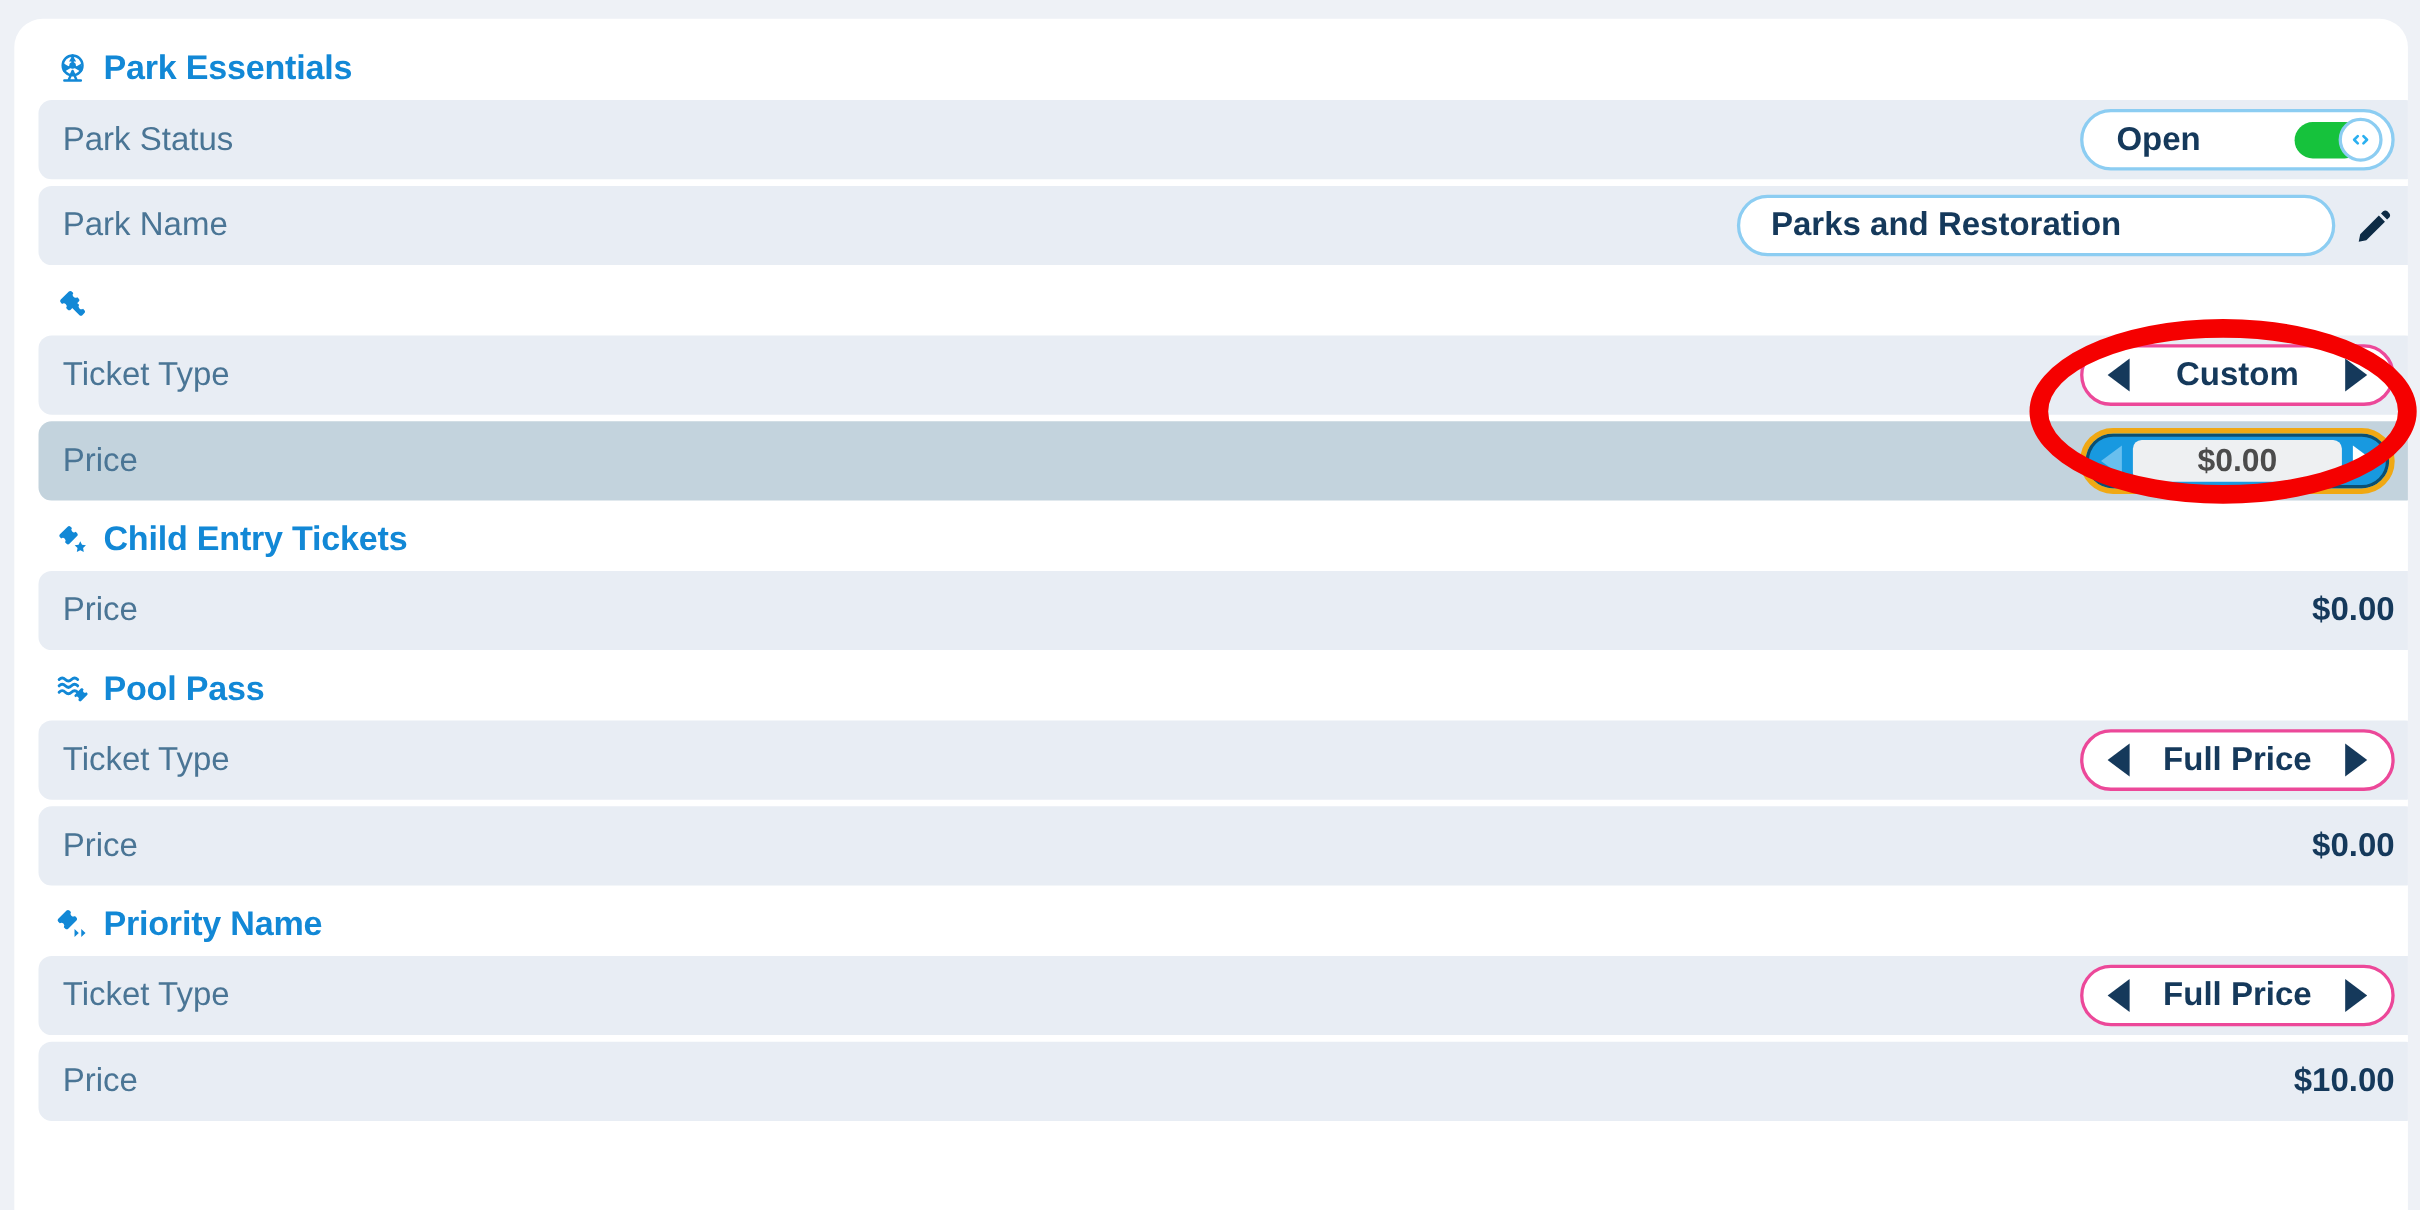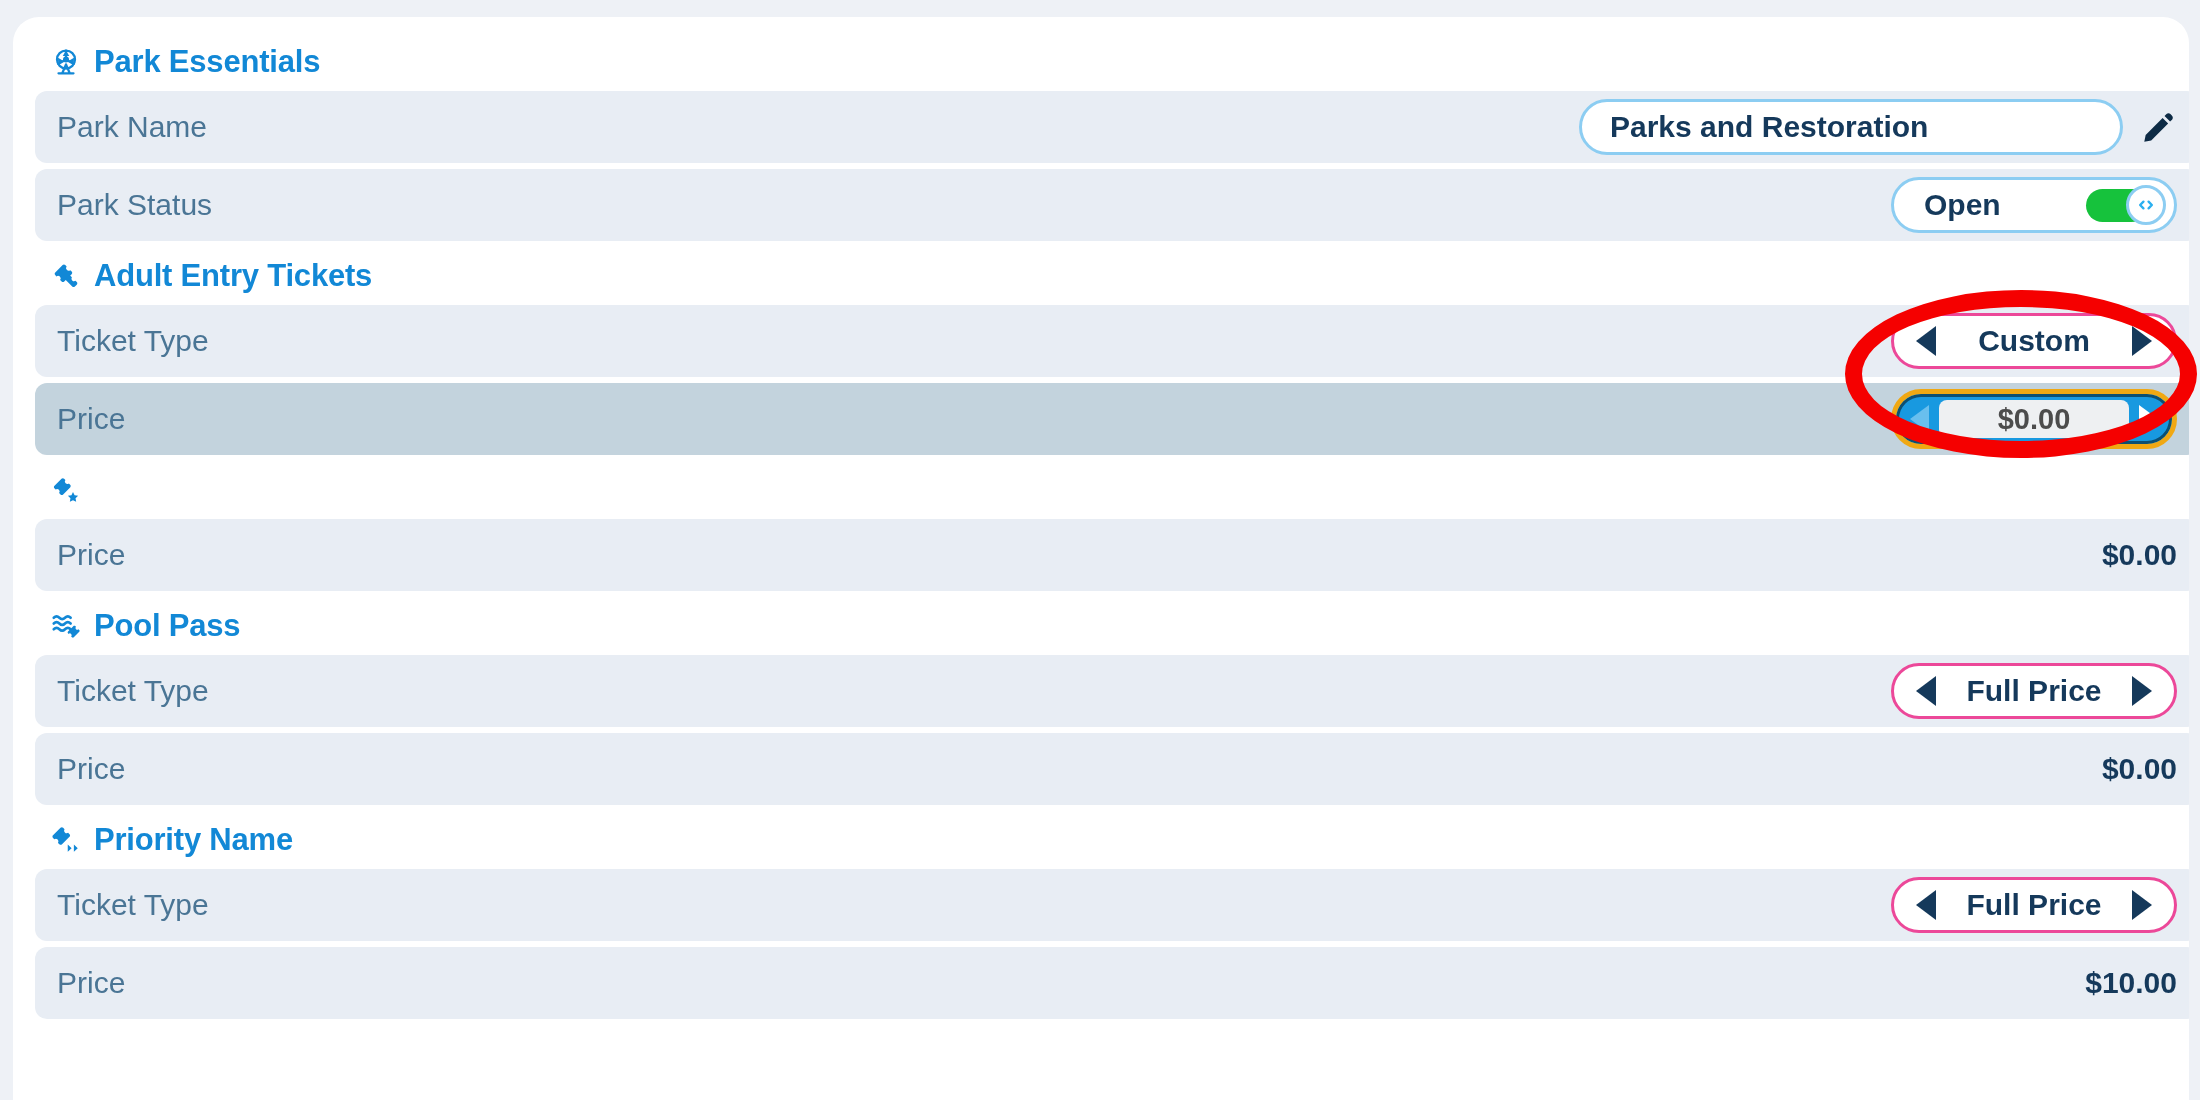--- a/index.html
+++ b/index.html
@@ -281,60 +281,59 @@
     <path d="M12 2.8V10M12 10l6.2 3.6M12 10 5.8 13.6"></path>
     <path d="M12 2.8 9.4 7.2h5.2L12 2.8z" fill="#1288d6" stroke="none"></path>
     <path d="M5.8 13.6 5.6 8.5l4.4 2.6-4.2 2.5z" fill="#1288d6" stroke="none"></path>
     <path d="M18.2 13.6 18.4 8.5 14 11.1l4.2 2.5z" fill="#1288d6" stroke="none"></path>
     <path d="M6 21h12M9 21l3-7M15 21l-3-7"></path>
   </svg>
           </span>
           <span class="sh-title">Park Essentials</span>
         </div>
         <div class="row">
+          <span class="row-label">Park Status</span>
+          <div class="row-right">
+            <div class="toggle-pill">
+              <span class="tg-label">Open</span>
+              <span class="switch">
+                <span class="track"></span>
+                <span class="knob">
+                  <svg viewBox="0 0 24 24" fill="none" stroke="#2bb0f0" stroke-width="2.6" stroke-linecap="round" stroke-linejoin="round">
+    <path d="M9.2 8.4 5.6 12l3.6 3.6"></path>
+    <path d="M14.8 8.4 18.4 12l-3.6 3.6"></path>
+  </svg>
+                </span>
+              </span>
+            </div>
+          </div>
+        </div>
+        <div class="row">
           <span class="row-label">Park Name</span>
           <div class="row-right">
             <div class="textfield-wrap">
               <div class="textfield">
                 <span class="tf-value">Parks and Restoration</span>
               </div>
               <span class="pencil-icon">
                 <svg viewBox="0 0 24 24" fill="#0d2b45">
     <path d="M3.1 17.3 14.4 6l3.7 3.7-11.3 11.3-4.6.9.9-4.6z"></path>
     <path d="M15.7 4.7 17 3.4c.7-.7 1.9-.7 2.6 0l1.1 1.1c.7.7.7 1.9 0 2.6l-1.3 1.3-3.7-3.7z"></path>
   </svg>
               </span>
             </div>
           </div>
         </div>
-        <div class="row">
-          <span class="row-label">Park Status</span>
-          <div class="row-right">
-            <div class="toggle-pill">
-              <span class="tg-label">Open</span>
-              <span class="switch">
-                <span class="track"></span>
-                <span class="knob">
-                  <svg viewBox="0 0 24 24" fill="none" stroke="#2bb0f0" stroke-width="2.6" stroke-linecap="round" stroke-linejoin="round">
-    <path d="M9.2 8.4 5.6 12l3.6 3.6"></path>
-    <path d="M14.8 8.4 18.4 12l-3.6 3.6"></path>
-  </svg>
-                </span>
-              </span>
-            </div>
-          </div>
-        </div>
         <div class="section-header">
           <span class="sh-icon">
             <svg viewBox="0 0 24 24" fill="#1288d6">
     <path d="M3.4 9.1 9.3 3.2c.6-.6 1.5-.6 2.1 0l1.1 1.1a2.1 2.1 0 0 0 2.9 3l1.1 1.1c.6.6.6 1.5 0 2.1l-5.9 5.9c-.6.6-1.5.6-2.1 0l-1.2-1.2a2.1 2.1 0 0 0-3-2.9L3.4 11.2c-.6-.6-.6-1.5 0-2.1z"></path>
     <path d="M11.2 14.6 17 20.4c.6.6 1.5.6 2.1 0l1.5-1.5c.6-.6.6-1.5 0-2.1l-1-1a2.1 2.1 0 0 1-2.9-2.9l-1-1c-.5-.5-1.3-.6-1.9-.2l-2.6 2.9z"></path>
   </svg>
           </span>
-          <span class="sh-title">Adult Entry Tickets</span>
         </div>
         <div class="row">
           <span class="row-label">Ticket Type</span>
           <div class="row-right">
             <div class="spinner">
               <span class="arrow arrow-left"></span>
               <span class="sp-label">Custom</span>
               <span class="arrow arrow-right"></span>
             </div>
           </div>
@@ -351,20 +350,21 @@
             </div>
           </div>
         </div>
         <div class="section-header">
           <span class="sh-icon">
             <svg viewBox="0 0 24 24" fill="#1288d6">
     <path d="M2.8 8.6 8.4 3c.6-.6 1.5-.6 2.1 0l1 1a2 2 0 0 0 2.8 2.8l1 1c.6.6.6 1.5 0 2.1l-5.6 5.6c-.6.6-1.5.6-2.1 0l-1.1-1.1a2 2 0 0 0-2.8-2.8l-1-1c-.5-.6-.5-1.4.1-2z"></path>
     <path d="M17.6 13.6l1.25 2.6 2.85.4-2.07 2.0.5 2.85-2.53-1.35-2.53 1.35.5-2.85-2.07-2.0 2.85-.4 1.25-2.6z"></path>
   </svg>
           </span>
+          <span class="sh-title">Child Entry Tickets</span>
         </div>
         <div class="row">
           <span class="row-label">Price</span>
           <div class="row-right">
             <span class="row-value">$0.00</span>
           </div>
         </div>
         <div class="section-header">
           <span class="sh-icon">
             <svg viewBox="0 0 24 24" fill="none" stroke="#1288d6" stroke-width="2.1" stroke-linecap="round">

